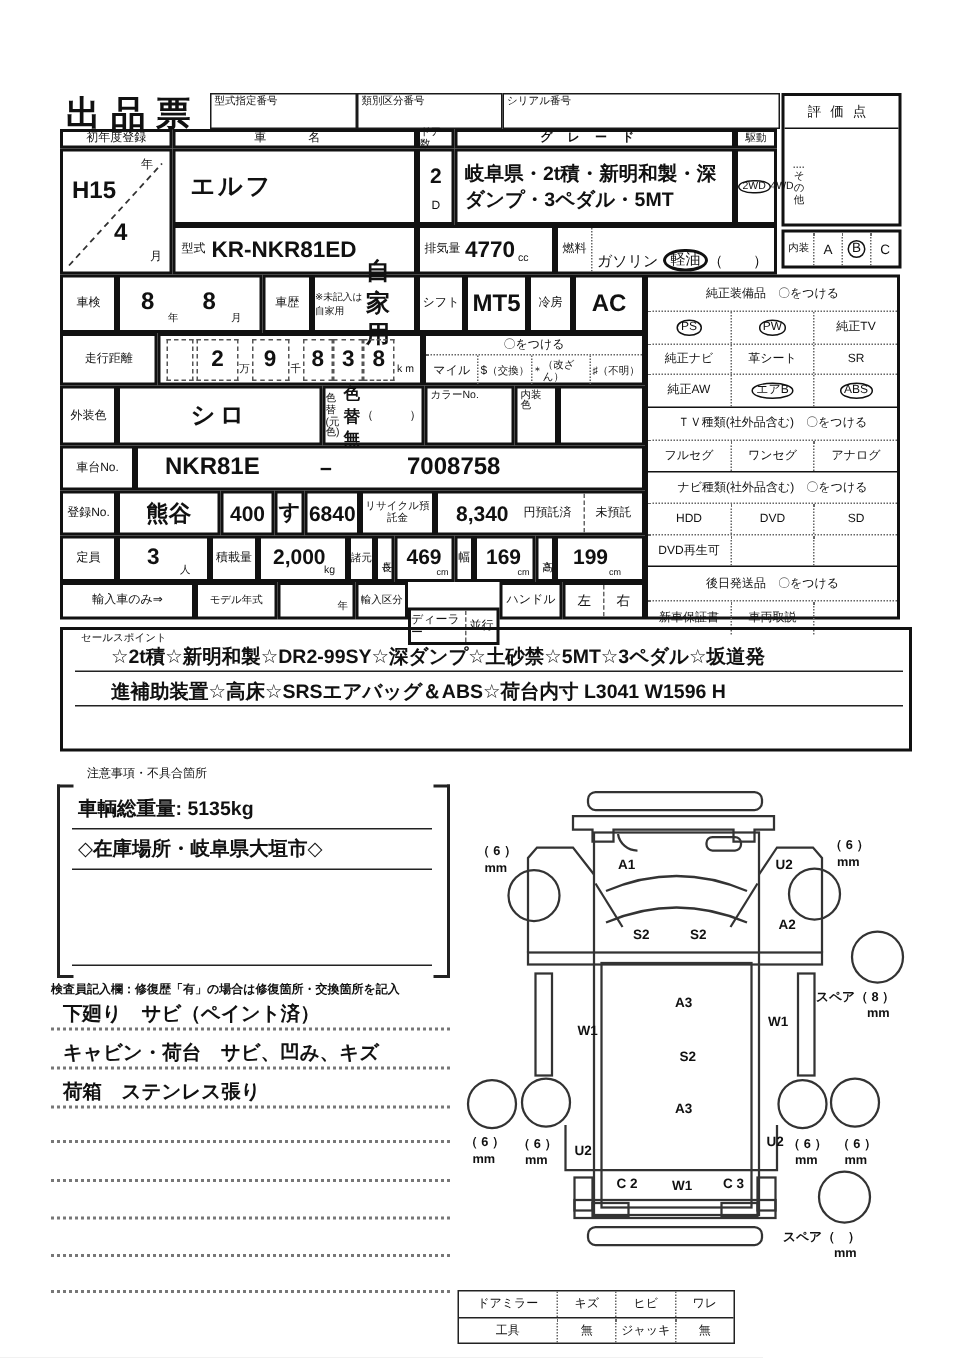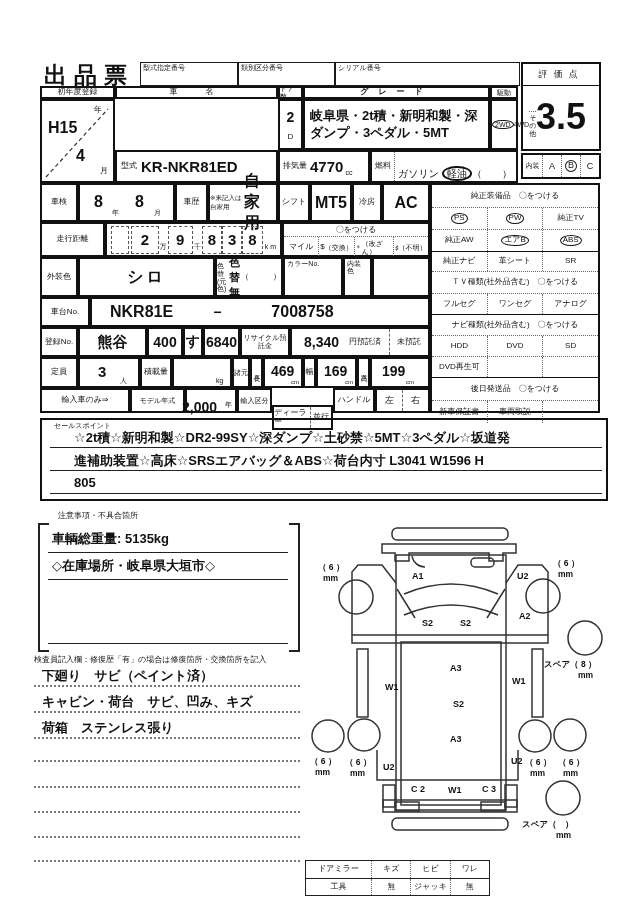--- a/index.html
+++ b/index.html
@@ -32,21 +32,20 @@
   </div>
   <div class="abs b1" style="left:238px;top:62px;width:97px;height:24px;">
     <span class="tl">類別区分番号</span>
   </div>
   <div class="abs b1" style="left:335px;top:62px;width:185px;height:24px;">
     <span class="tl">シリアル番号</span>
   </div>
 
   <div class="abs b2" style="left:521px;top:62px;width:80px;height:89px;">
     <div class="cen" style="height:21px;border-bottom:1.5px solid #111;font-size:9px;letter-spacing:6px;">評価点</div>
-    <div class="cen val" style="height:62px;font-size:36px;">3.5</div>
   </div>
   <div class="abs b2" style="left:521px;top:153px;width:80px;height:26px;display:flex;">
     <div class="cen lbl7 col" style="width:19px;border-right:1px dotted #666;">内装</div>
     <div class="cen" style="flex:1;font-size:9px;">A</div>
     <div class="cen dotl" style="flex:1;">
         <span class="circ-sm" style="font-size:9px;">B</span>
       </div>
     <div class="cen dotl" style="flex:1;font-size:9px;">C</div>
   </div>
 
@@ -69,20 +68,23 @@
   <div class="abs b2" style="left:40px;top:99px;width:75px;height:84px;">
     <svg class="abs" style="left:0;top:0;" width="71" height="80" viewBox="0 0 71 80">
       <line x1="4" y1="76" x2="66" y2="8" stroke="#333" stroke-width="1.2" stroke-dasharray="4 3"></line>
     </svg>
     <span class="abs lbl" style="left:52px;top:5px;">年</span>
     <span class="abs val" style="left:6px;top:18px;font-size:16px;">H15</span>
     <span class="abs val" style="left:34px;top:46px;font-size:16px;">4</span>
     <span class="abs lbl" style="left:58px;top:66px;">月</span>
   </div>
 
+  <div class="abs b2" style="left:115px;top:99px;width:163px;height:51px;display:flex;align-items:center;padding-left:10px;">
+    <span class="val" style="font-size:16px;letter-spacing:2px;">エルフ</span>
+  </div>
 
   <div class="abs b2" style="left:278px;top:99px;width:25px;height:51px;">
     <div class="cen val" style="height:32px;font-size:14px;">2</div>
     <div class="cen lbl">D</div>
   </div>
 
   <div class="abs b2" style="left:303px;top:99px;width:187px;height:51px;display:flex;align-items:center;">
     <span class="val" style="font-size:13px;line-height:1.3;padding:0 5px;">岐阜県・2t積・新明和製・深ダンプ・3ペダル・5MT</span>
   </div>
 
@@ -190,21 +192,21 @@
     <span class="lbl cen" style="margin-left:8px;border-left:1px dashed #666;align-self:stretch;flex:1;">未預託</span>
   </div>
 
   <div class="abs b2 cen lbl" style="left:40px;top:357px;width:38px;height:31px;">定員</div>
   <div class="abs b2" style="left:78px;top:357px;width:62px;height:31px;">
     <span class="abs val" style="left:18px;top:4px;font-size:15px;">3</span>
     <span class="abs lbl7" style="left:40px;top:18px;">人</span>
   </div>
   <div class="abs b2 cen lbl" style="left:140px;top:357px;width:32px;height:31px;">積載量</div>
   <div class="abs b2" style="left:172px;top:357px;width:60px;height:31px;">
-    <span class="abs val" style="left:8px;top:4px;font-size:14px;margin-top:36px;">2,000</span>
+    <span class="abs val" style="left:8px;top:4px;font-size:14px;">2,000</span>
     <span class="abs lbl7" style="left:42px;top:18px;">kg</span>
   </div>
   <div class="abs b2 cen lbl7" style="left:232px;top:357px;width:18px;height:31px;">諸元</div>
   <div class="abs b2 cen" style="left:250px;top:357px;width:13px;height:31px;font-size:7px;writing-mode:vertical-rl;">長さ</div>
   <div class="abs b2" style="left:263px;top:357px;width:40px;height:31px;">
     <span class="abs val" style="left:6px;top:4px;font-size:14px;">469</span>
     <span class="abs" style="right:2px;bottom:1px;font-size:6px;">cm</span>
   </div>
   <div class="abs b2 cen lbl" style="left:303px;top:357px;width:13px;height:31px;">幅</div>
   <div class="abs b2" style="left:316px;top:357px;width:41px;height:31px;">
@@ -237,34 +239,34 @@
     <div class="cen lbl" style="height:22px;border-bottom:1px dotted #666;">純正装備品　〇をつける</div>
     <div style="display:flex;height:21px;border-bottom:1px dotted #666;">
       <span class="cen" style="flex:1;">
           <span class="circ-sm lbl">PS</span>
         </span>
       <span class="cen dotl" style="flex:1;">
           <span class="circ-sm lbl">PW</span>
         </span>
       <span class="cen lbl dotl" style="flex:1;">純正TV</span>
     </div>
+    <div style="display:flex;height:19px;border-bottom:1px dotted #666;">
+      <span class="cen lbl" style="flex:1;">純正ナビ</span>
+      <span class="cen lbl dotl" style="flex:1;">革シート</span>
+      <span class="cen lbl dotl" style="flex:1;">SR</span>
+    </div>
     <div style="display:flex;height:21px;border-bottom:1.5px solid #111;">
       <span class="cen lbl" style="flex:1;">純正AW</span>
       <span class="cen dotl" style="flex:1;">
           <span class="circ-sm lbl">エアB</span>
         </span>
       <span class="cen dotl" style="flex:1;">
           <span class="circ-sm lbl">ABS</span>
         </span>
     </div>
-    <div style="display:flex;height:19px;border-bottom:1px dotted #666;">
-      <span class="cen lbl" style="flex:1;">純正ナビ</span>
-      <span class="cen lbl dotl" style="flex:1;">革シート</span>
-      <span class="cen lbl dotl" style="flex:1;">SR</span>
-    </div>
     <div class="cen lbl" style="height:21px;border-bottom:1px dotted #666;">ＴＶ種類(社外品含む)　〇をつける</div>
     <div style="display:flex;height:20px;border-bottom:1.5px solid #111;">
       <span class="cen lbl" style="flex:1;">フルセグ</span>
       <span class="cen lbl dotl" style="flex:1;">ワンセグ</span>
       <span class="cen lbl dotl" style="flex:1;">アナログ</span>
     </div>
     <div class="cen lbl" style="height:20px;border-bottom:1px dotted #666;">ナビ種類(社外品含む)　〇をつける</div>
     <div style="display:flex;height:20px;border-bottom:1px dotted #666;">
       <span class="cen lbl" style="flex:1;">HDD</span>
       <span class="cen lbl dotl" style="flex:1;">DVD</span>
@@ -280,31 +282,30 @@
       <span class="cen lbl" style="flex:1;">新車保証書</span>
       <span class="cen lbl dotl" style="flex:1;">車両取説</span>
       <span class="dotl" style="flex:1;"></span>
     </div>
   </div>
 
   <div class="abs b2" style="left:40px;top:418px;width:568px;height:83px;">
     <span class="abs lbl7" style="left:12px;top:2px;">セールスポイント</span>
     <div class="abs uline val" style="left:8px;top:9px;width:552px;height:19px;font-size:13px;padding-left:24px;">☆2t積☆新明和製☆DR2-99SY☆深ダンプ☆土砂禁☆5MT☆3ペダル☆坂道発</div>
     <div class="abs uline val" style="left:8px;top:32px;width:552px;height:19px;font-size:13px;padding-left:24px;">進補助装置☆高床☆SRSエアバッグ＆ABS☆荷台内寸 L3041 W1596 H</div>
-    <div class="abs uline val" style="left:8px;top:55px;width:552px;height:19px;font-size:13px;padding-left:24px;">805</div>
   </div>
 
   <span class="abs lbl" style="left:58px;top:512px;">注意事項・不具合箇所</span>
   <div class="abs" style="left:38px;top:523px;width:11px;height:129px;border-left:2px solid #222;border-top:2px solid #222;border-bottom:2px solid #222;"></div>
   <div class="abs" style="left:289px;top:523px;width:11px;height:129px;border-right:2px solid #222;border-top:2px solid #222;border-bottom:2px solid #222;"></div>
   <div class="abs uline val" style="left:48px;top:530px;width:240px;height:23px;font-size:13px;padding-left:4px;">車輌総重量: 5135kg</div>
   <div class="abs uline val" style="left:48px;top:557px;width:240px;height:23px;font-size:13px;padding-left:4px;">◇在庫場所・岐阜県大垣市◇</div>
   <div class="abs uline" style="left:48px;top:622px;width:240px;height:22px;"></div>
 
-  <span class="abs lbl" style="left:34px;top:656px;">検査員記入欄：修復歴「有」の場合は修復箇所・交換箇所を記入</span>
+  <span class="abs lbl" style="left:34px;top:656px;font-weight:bold;">検査員記入欄：修復歴「有」の場合は修復箇所・交換箇所を記入</span>
   <div class="abs dotline val" style="left:34px;top:667px;width:266px;height:20px;font-size:13px;padding-left:8px;">下廻り　サビ（ペイント済）</div>
   <div class="abs dotline val" style="left:34px;top:693px;width:266px;height:20px;font-size:13px;padding-left:8px;">キャビン・荷台　サビ、凹み、キズ</div>
   <div class="abs dotline val" style="left:34px;top:719px;width:266px;height:20px;font-size:13px;padding-left:8px;">荷箱　ステンレス張り</div>
   <div class="abs dotline" style="left:34px;top:742px;width:266px;height:20px;"></div>
   <div class="abs dotline" style="left:34px;top:768px;width:266px;height:20px;"></div>
   <div class="abs dotline" style="left:34px;top:793px;width:266px;height:20px;"></div>
   <div class="abs dotline" style="left:34px;top:818px;width:266px;height:20px;"></div>
   <div class="abs dotline" style="left:34px;top:842px;width:266px;height:20px;"></div>
 
   <svg class="abs" style="left:300px;top:522px;" width="322" height="340" viewBox="0 0 322 340">

